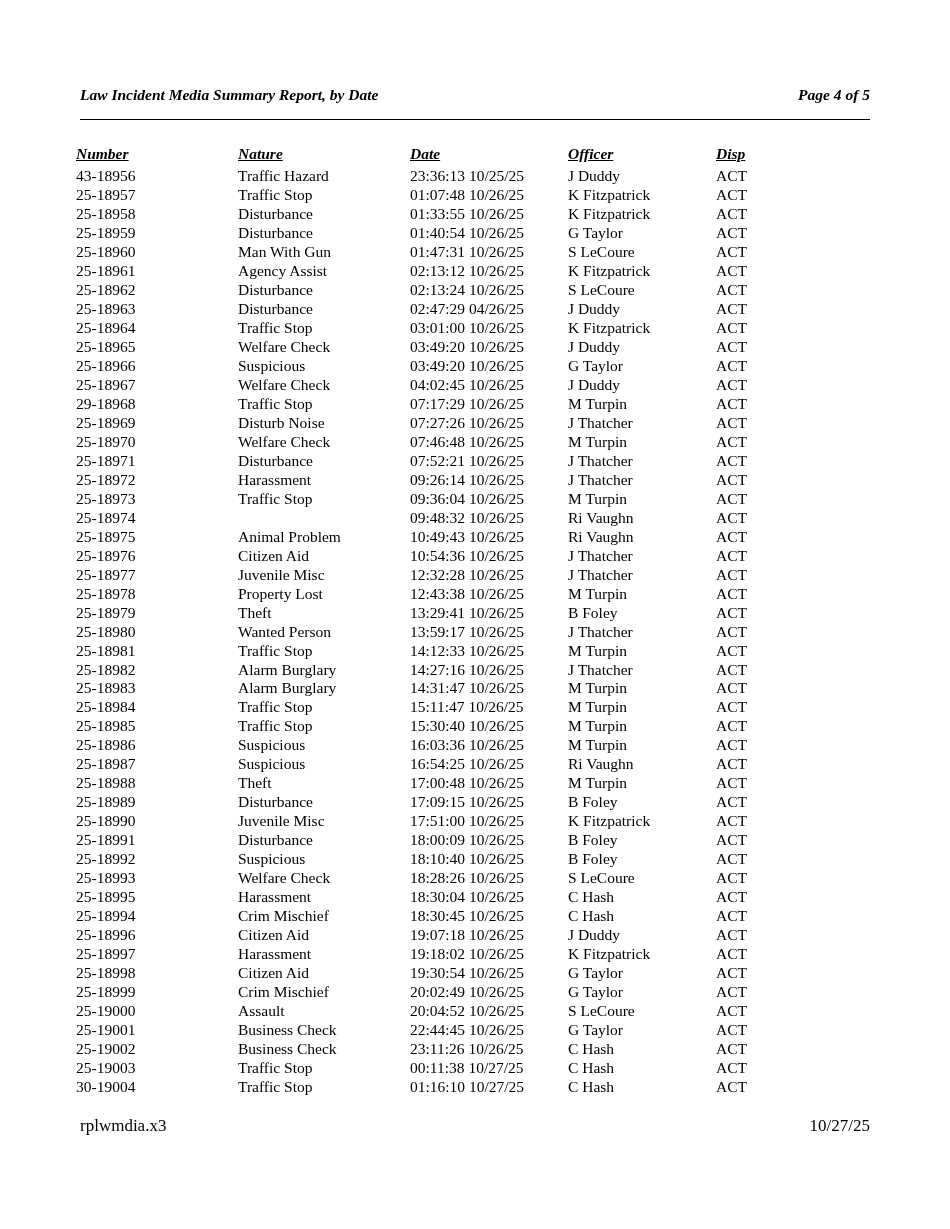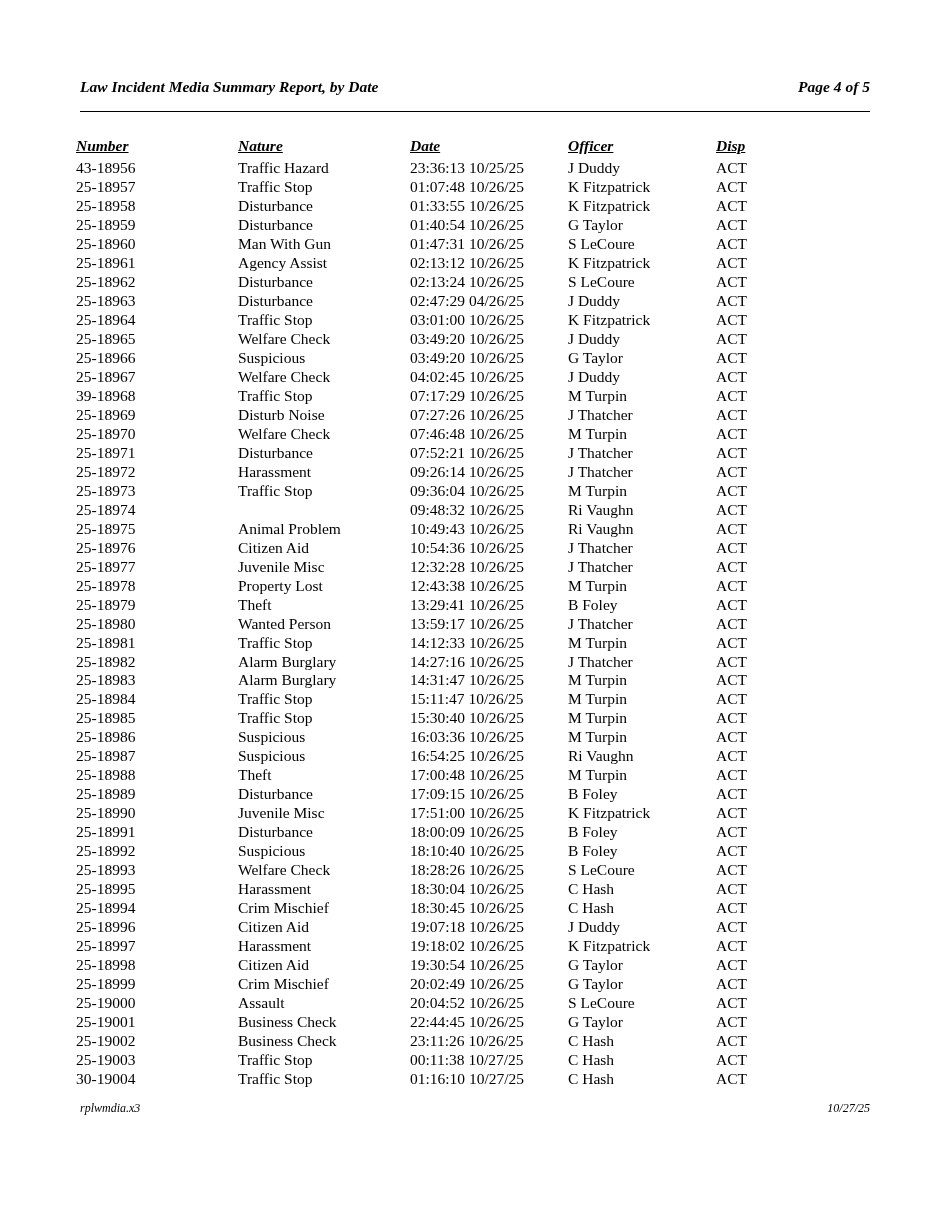--- a/index.html
+++ b/index.html
@@ -14,20 +14,21 @@
     color: #000000;
     position: relative;
     overflow: hidden;
   }
   .page {
     position: relative;
     width: 950px;
     height: 1182px;
     box-sizing: border-box;
     padding: 0;
+    margin-top: 8px;
   }
   .header {
     position: absolute;
     top: 78px;
     left: 80px;
     right: 80px;
     display: flex;
     justify-content: space-between;
     align-items: baseline;
     font-style: italic;
@@ -72,28 +73,27 @@
     white-space: nowrap;
   }
   col.c-number { width: 162px; }
   col.c-nature { width: 172px; }
   col.c-date   { width: 158px; }
   col.c-officer{ width: 148px; }
   col.c-disp   { width: 60px; }
 
   .footer {
     position: absolute;
-    bottom: 66px;
+    bottom: 54px;
     left: 80px;
     right: 80px;
     display: flex;
     justify-content: space-between;
     align-items: baseline;
-    font-size: 12px;
-    font-style: italic;
+    font-size: 17px;
   }
   .footer-left {
     font-family: "Liberation Serif", "DejaVu Serif", serif;
   }
 </style>
 </head>
 <body>
 
 <div class="page">
 
@@ -200,21 +200,21 @@
             <td>ACT</td>
           </tr>
           <tr>
             <td>25-18967</td>
             <td>Welfare Check</td>
             <td>04:02:45 10/26/25</td>
             <td>J Duddy</td>
             <td>ACT</td>
           </tr>
           <tr>
-            <td>39-18968</td>
+            <td>29-18968</td>
             <td>Traffic Stop</td>
             <td>07:17:29 10/26/25</td>
             <td>M Turpin</td>
             <td>ACT</td>
           </tr>
           <tr>
             <td>25-18969</td>
             <td>Disturb Noise</td>
             <td>07:27:26 10/26/25</td>
             <td>J Thatcher</td>

